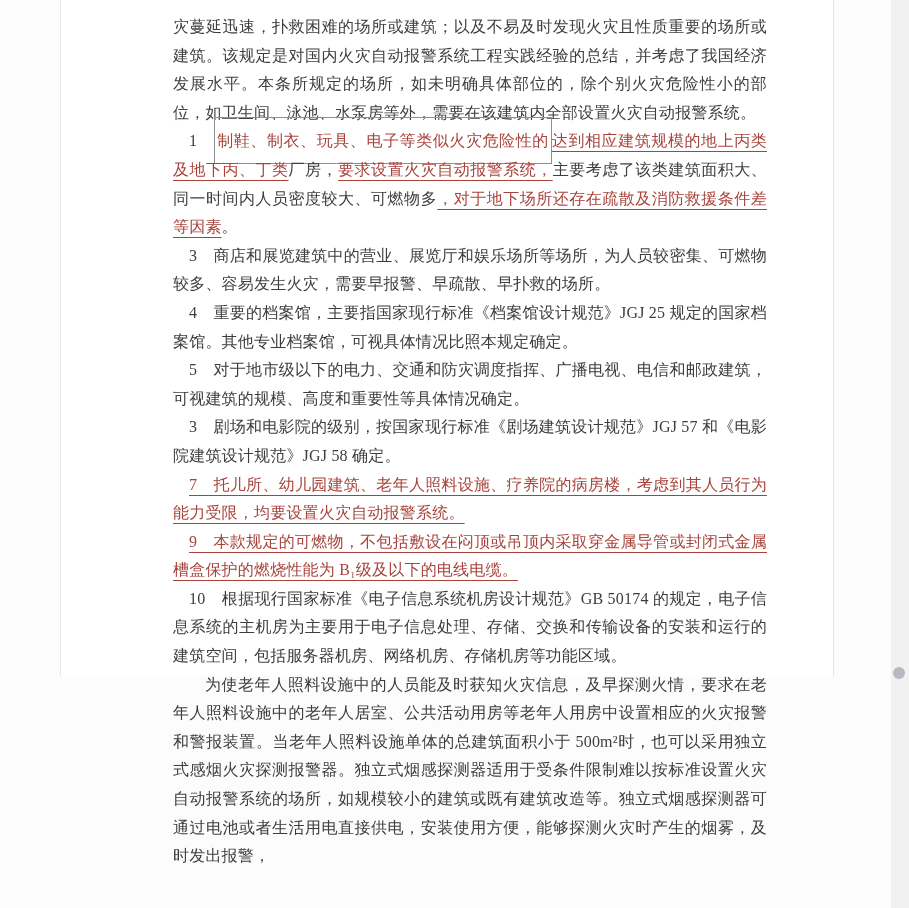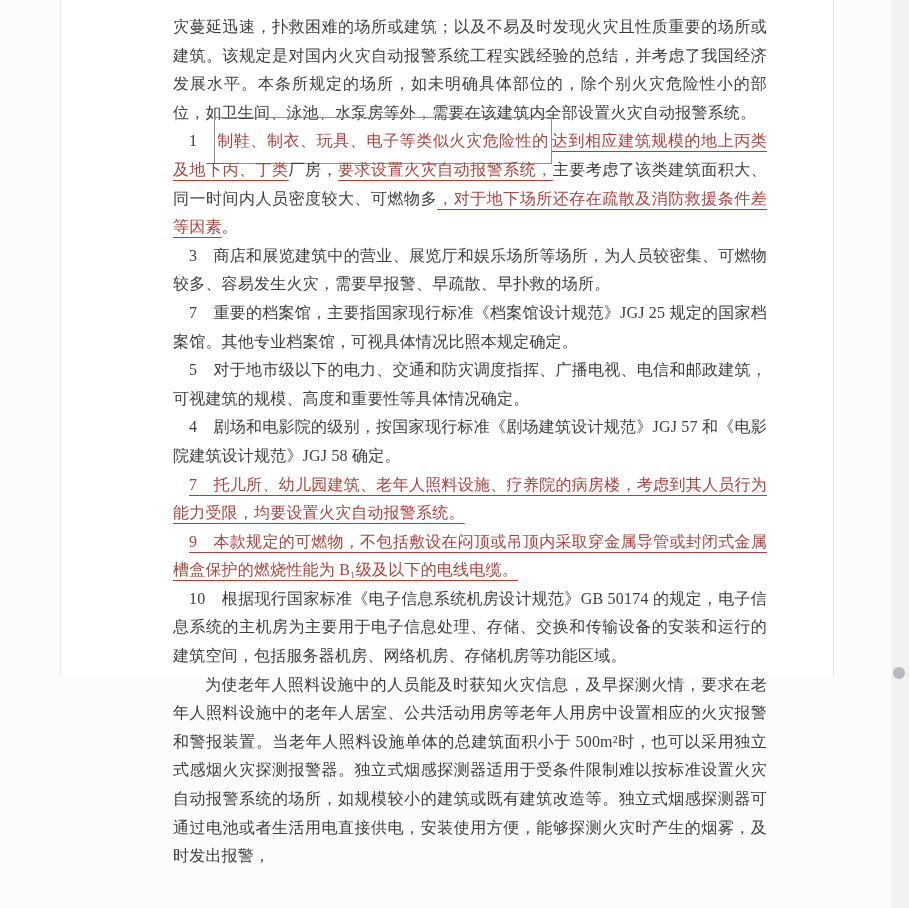--- a/index.html
+++ b/index.html
@@ -53,23 +53,23 @@
   }
 </style>
 </head>
 <body>
 
 <div class="paper">
   <div class="doc-body">
       <p class="para indent-0"><span class="seg-normal">灾蔓延迅速，扑救困难的场所或建筑；以及不易及时发现火灾且性质重要的场所或建筑。该规定是对国内火灾自动报警系统工程实践经验的总结，并考虑了我国经济发展水平。本条所规定的场所，如未明确具体部位的，除个别火灾危险性小的部位，如卫生间、泳池、水泵房等外，需要在该建筑内全部设置火灾自动报警系统。</span></p>
       <p class="para indent-1"><span class="seg-normal">1　</span><span class="seg-red-box">制鞋、制衣、玩具、电子等类似火灾危险性的</span><span class="seg-red-underline">达到相应建筑规模的地上丙类及地下丙、丁类</span><span class="seg-normal">厂房，</span><span class="seg-red-underline">要求设置火灾自动报警系统，</span><span class="seg-normal">主要考虑了该类建筑面积大、同一时间内人员密度较大、可燃物多</span><span class="seg-red-underline">，对于地下场所还存在疏散及消防救援条件差等因素</span><span class="seg-normal">。</span></p>
       <p class="para indent-1"><span class="seg-normal">3　商店和展览建筑中的营业、展览厅和娱乐场所等场所，为人员较密集、可燃物较多、容易发生火灾，需要早报警、早疏散、早扑救的场所。</span></p>
-      <p class="para indent-1"><span class="seg-normal">7　重要的档案馆，主要指国家现行标准《档案馆设计规范》JGJ 25 规定的国家档案馆。其他专业档案馆，可视具体情况比照本规定确定。</span></p>
+      <p class="para indent-1"><span class="seg-normal">4　重要的档案馆，主要指国家现行标准《档案馆设计规范》JGJ 25 规定的国家档案馆。其他专业档案馆，可视具体情况比照本规定确定。</span></p>
       <p class="para indent-1"><span class="seg-normal">5　对于地市级以下的电力、交通和防灾调度指挥、广播电视、电信和邮政建筑，可视建筑的规模、高度和重要性等具体情况确定。</span></p>
-      <p class="para indent-1"><span class="seg-normal">4　剧场和电影院的级别，按国家现行标准《剧场建筑设计规范》JGJ 57 和《电影院建筑设计规范》JGJ 58 确定。</span></p>
+      <p class="para indent-1"><span class="seg-normal">3　剧场和电影院的级别，按国家现行标准《剧场建筑设计规范》JGJ 57 和《电影院建筑设计规范》JGJ 58 确定。</span></p>
       <p class="para indent-1"><span class="seg-red-underline">7　托儿所、幼儿园建筑、老年人照料设施、疗养院的病房楼，考虑到其人员行为能力受限，均要设置火灾自动报警系统。</span></p>
       <p class="para indent-1"><span class="seg-red-underline">9　本款规定的可燃物，不包括敷设在闷顶或吊顶内采取穿金属导管或封闭式金属槽盒保护的燃烧性能为 B₁级及以下的电线电缆。</span></p>
       <p class="para indent-1"><span class="seg-normal">10　根据现行国家标准《电子信息系统机房设计规范》GB 50174 的规定，电子信息系统的主机房为主要用于电子信息处理、存储、交换和传输设备的安装和运行的建筑空间，包括服务器机房、网络机房、存储机房等功能区域。</span></p>
       <p class="para indent-2"><span class="seg-normal">为使老年人照料设施中的人员能及时获知火灾信息，及早探测火情，要求在老年人照料设施中的老年人居室、公共活动用房等老年人用房中设置相应的火灾报警和警报装置。当老年人照料设施单体的总建筑面积小于 500m²时，也可以采用独立式感烟火灾探测报警器。独立式烟感探测器适用于受条件限制难以按标准设置火灾自动报警系统的场所，如规模较小的建筑或既有建筑改造等。独立式烟感探测器可通过电池或者生活用电直接供电，安装使用方便，能够探测火灾时产生的烟雾，及时发出报警，</span></p>
     </div>
 </div>
 
 <div class="scroll-gutter"></div>
 <div class="scroll-dot"></div>
 

